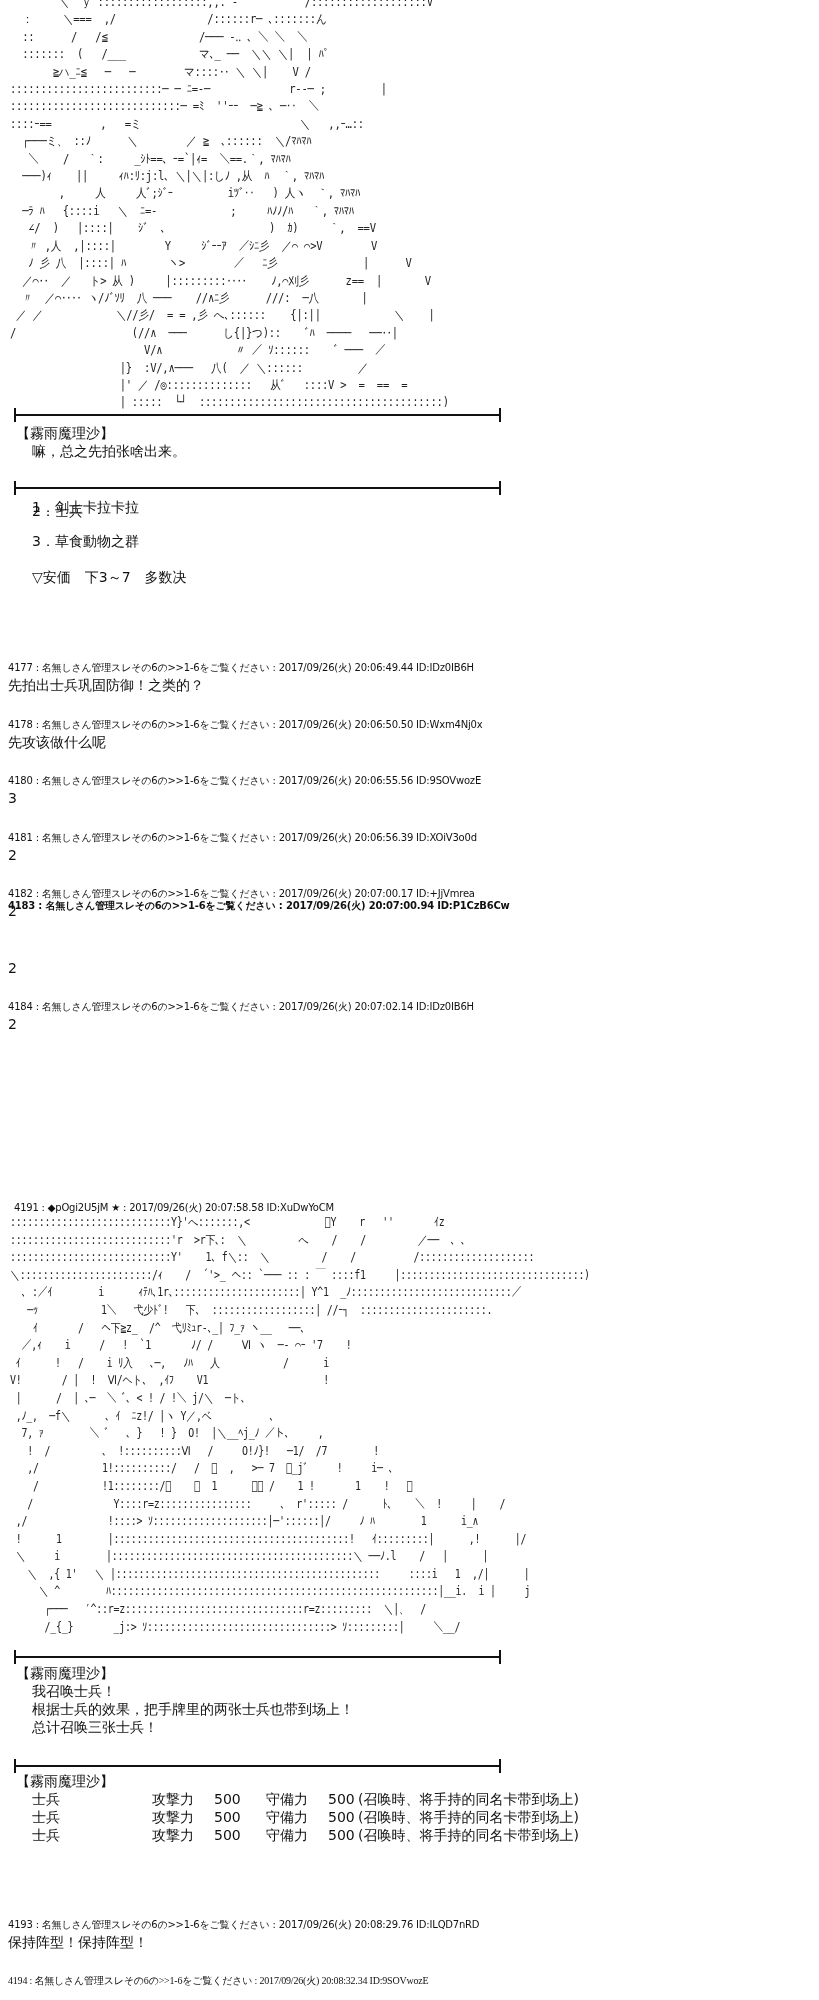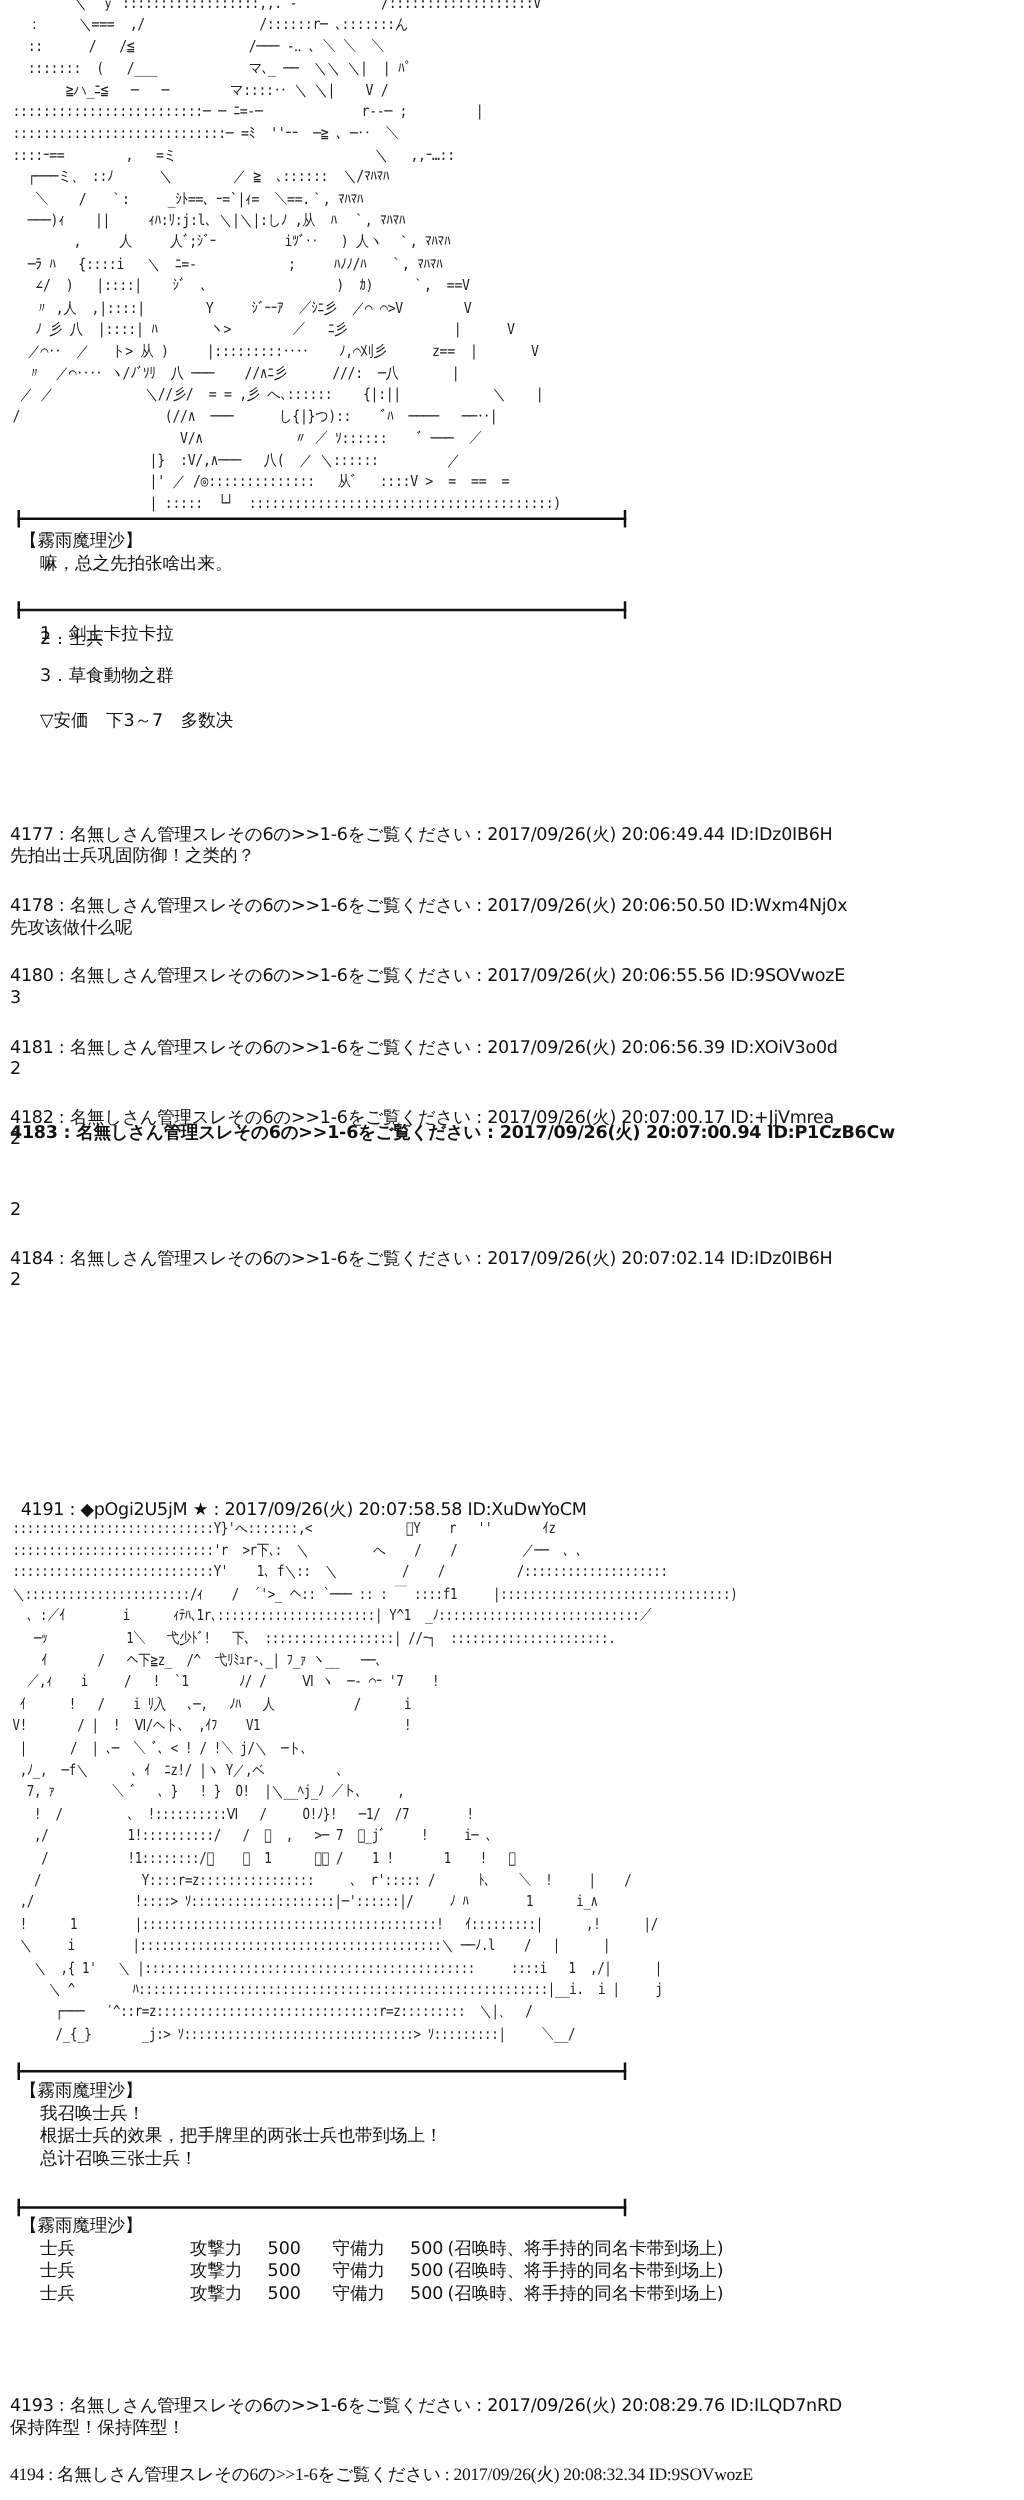--- a/index.html
+++ b/index.html
@@ -20,21 +20,21 @@
     position:absolute; left:14px; width:487px; height:2px; background:#111;
   }
   .divider::before, .divider::after {
     content:""; position:absolute; top:-6px; width:2px; height:14px; background:#111;
   }
   .divider::before { left:0; }
   .divider::after { right:0; }
   .txt { position:absolute; font-size:14px; line-height:18px; white-space:pre; }
   .speaker { left:16px; }
   .indent { left:32px; }
-  .post-header { left:8px; font-size:14px; line-height:18px; white-space:pre; position:absolute; letter-spacing:-0.2px; }
+  .post-header { left:8px; font-size:10px; line-height:18px; white-space:pre; position:absolute; letter-spacing:-0.2px; }
   .post-body { left:8px; font-size:14px; line-height:18px; white-space:pre; position:absolute; }
   .stat-row { position:absolute; left:32px; font-size:14px; line-height:18px; white-space:pre; }
   .stat-row span { position:absolute; top:0; white-space:pre; }
 </style>
 </head>
 <body>
 
 <pre class="aa aa1" id="aa1">        ＼  ｙ ::::::::::::::::::,,. -           /:::::::::::::::::::V
   ：     ＼===  ,/               /::::::r─ ､:::::::ん
   ::      /   /≦               /─── -‥ ､ ＼ ＼  ＼

